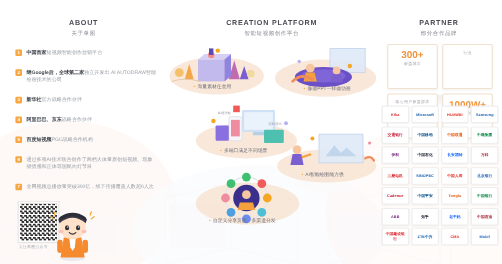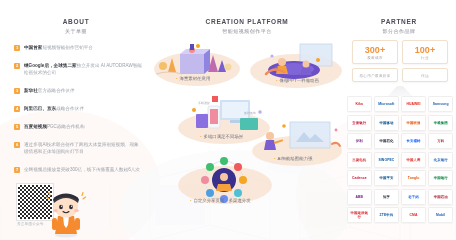--- a/index.html
+++ b/index.html
@@ -59,21 +59,21 @@
   .card-label{
     position:absolute;font-size:4.4px;color:#6e6e78;white-space:nowrap;
   }
   .card-label::before{content:"•";color:#f5a623;margin-right:2px;}
 
   
   .stats{position:absolute;left:352px;top:40px;width:96px;
     display:grid;grid-template-columns:1fr 1fr;gap:4px;}
   .stat{
     background:#fff;border:1px solid #f0e0cc;border-radius:2px;
-    text-align:center;padding:4px 0 3px;box-shadow:0 1px 2px rgba(0,0,0,.04);
+    text-align:center;padding:4px 0 20px;box-shadow:0 1px 2px rgba(0,0,0,.04);
   }
   .stat .v{font-size:9px;font-weight:bold;color:#f29339;line-height:10px;}
   .stat .k{font-size:3.6px;color:#a9a9b2;letter-spacing:.3px;margin-top:1px;}
 
   
   .stand{position:absolute;left:388px;top:86px;width:24px;height:10px;
     background:linear-gradient(#ececf0,#f7f7fa);clip-path:polygon(38% 0,62% 0,100% 100%,0 100%);opacity:.8;}
 
   
   .logos{position:absolute;left:347px;top:96px;width:106px;
@@ -295,27 +295,27 @@
   </div>
 
   <div class="stand"></div>
 
   <div class="stats">
     <div class="stat">
       <div class="v">300+</div>
       <div class="k">覆盖城市</div>
     </div>
     <div class="stat">
-      <div class="v">100+</div>
       <div class="k">行业</div>
     </div>
     <div class="stat">
       <div class="k">核心用户覆盖群体</div>
     </div>
     <div class="stat">
+      <div class="v">1000W+</div>
       <div class="k">作品</div>
     </div>
   </div>
 
   <div class="logos" id="logo-grid">
       <div class="logo" style="color: rgb(217, 39, 46);">Kika</div>
       <div class="logo" style="color: rgb(10, 89, 168);">Microsoft</div>
       <div class="logo" style="color: rgb(226, 35, 26);">HUAWEI</div>
       <div class="logo" style="color: rgb(26, 95, 180);">Samsung</div>
       <div class="logo" style="color: rgb(200, 16, 46);">交通银行</div>

